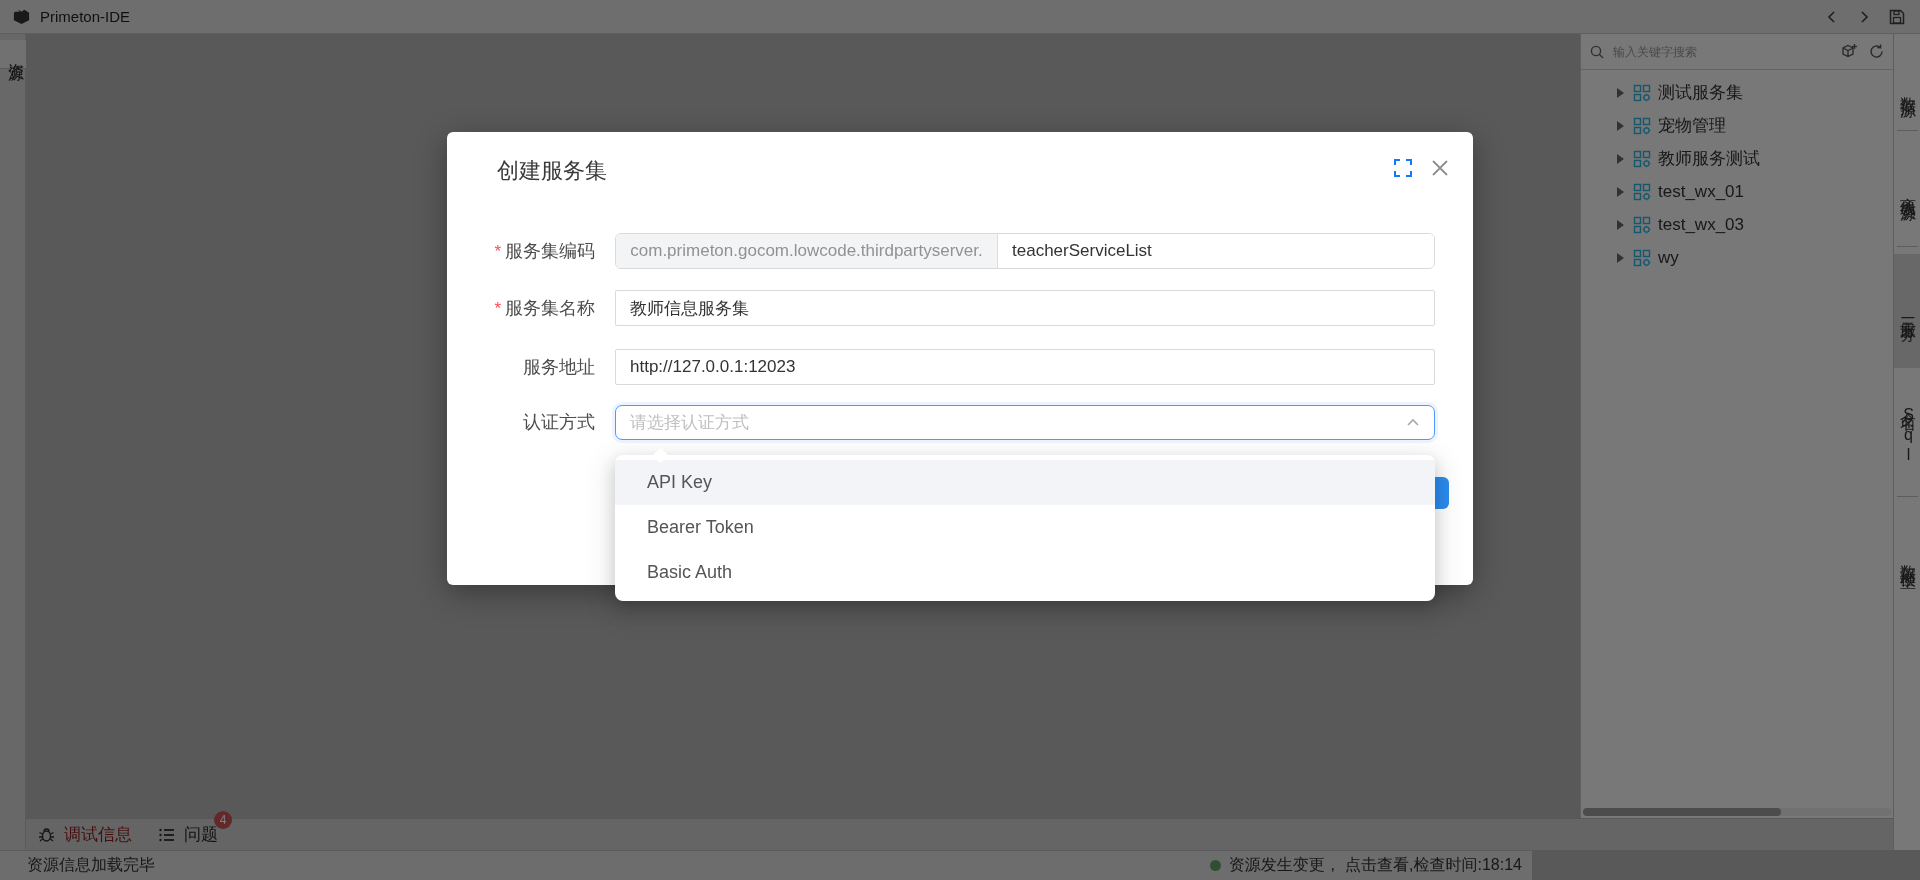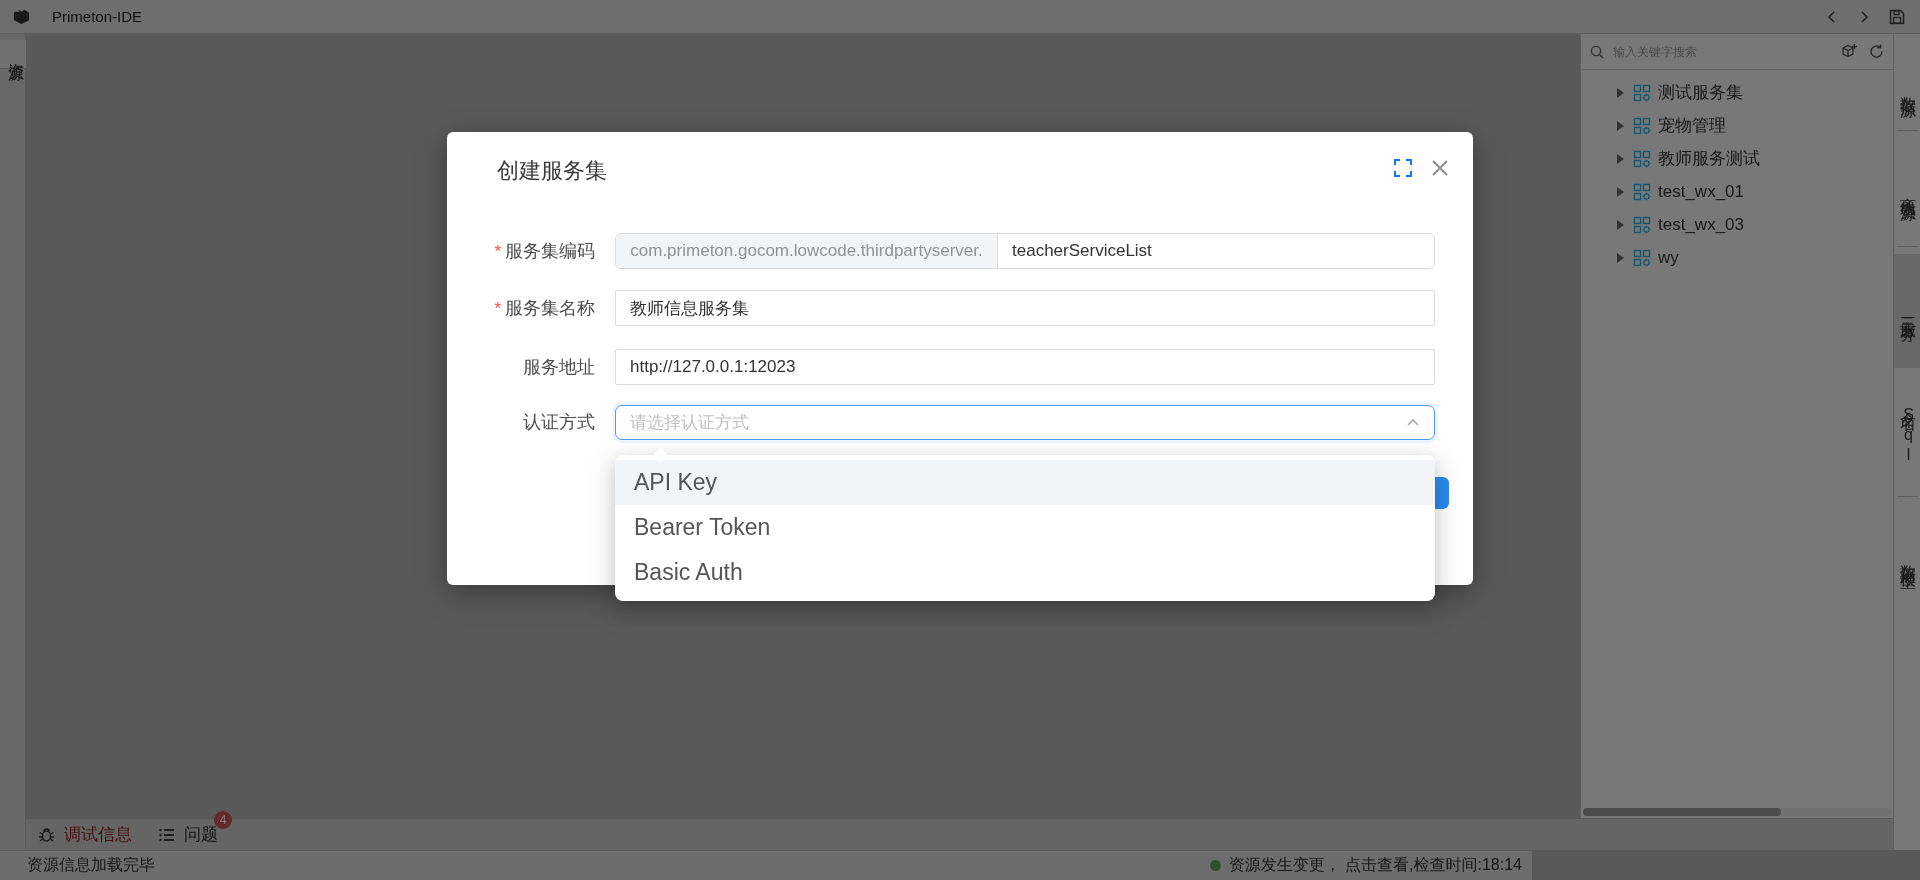--- a/index.html
+++ b/index.html
@@ -8,21 +8,21 @@
     position:relative; overflow:hidden;
     font-family:"Liberation Sans", sans-serif;
     background:#a3a3a3;
   }
   svg { display:block; }
 
   
   .titlebar {
     position:absolute; left:0; top:0; width:1920px; height:34px;
     background:#c9c9c9; border-bottom:1px solid #aeaeae;
-    display:flex; align-items:center;gap:12px;
+    display:flex; align-items:center;
   }
   .titlebar .logo { margin-left:12px; }
   .titlebar .app-title { margin-left:9px; font-size:15px; color:#1c1c1c; }
   .titlebar .nav-icons { position:absolute; right:14px; top:0; height:34px; display:flex; align-items:center; gap:16px; }
   .tb-icon { color:#3a3a3a; cursor:pointer; }
 
   .left-strip {
     position:absolute; left:0; top:34px; width:26px; height:816px;
     background:#bdbdbd; border-right:1px solid #a6a6a6;
   }
@@ -173,22 +173,22 @@
     position:absolute; left:615px; top:455px; width:820px; height:146px;
     background:#fff; border-radius:8px; z-index:30;
     box-shadow:0 9px 28px 8px rgba(0,0,0,0.08), 0 6px 16px rgba(0,0,0,0.16);
     padding:5px 0;
   }
   .dropdown-notch {
     position:absolute; left:40px; top:-5px; width:11px; height:11px;
     background:#fff; transform:rotate(45deg); border-radius:2px;
   }
   .dd-option {
-    height:45px; display:flex; align-items:center; padding-left:19px;
-    font-size:23px; color:#555; cursor:pointer;
+    height:45px; display:flex; align-items:center; padding-left:32px;
+    font-size:18px; color:#555; cursor:pointer;
   }
   .dd-option.highlighted { background:#f2f4f7; }
 </style>
 </head>
 <body>
 
 <div class="titlebar">
   <span class="logo">
     <svg width="19" height="19" viewBox="0 0 20 20">
         <path d="M2 6 L7 3 L10 5 L13 3 L18 6 L18 14 L10 18 L2 14 Z M10 5 L10 12" fill="#2e2e2e"></path>

